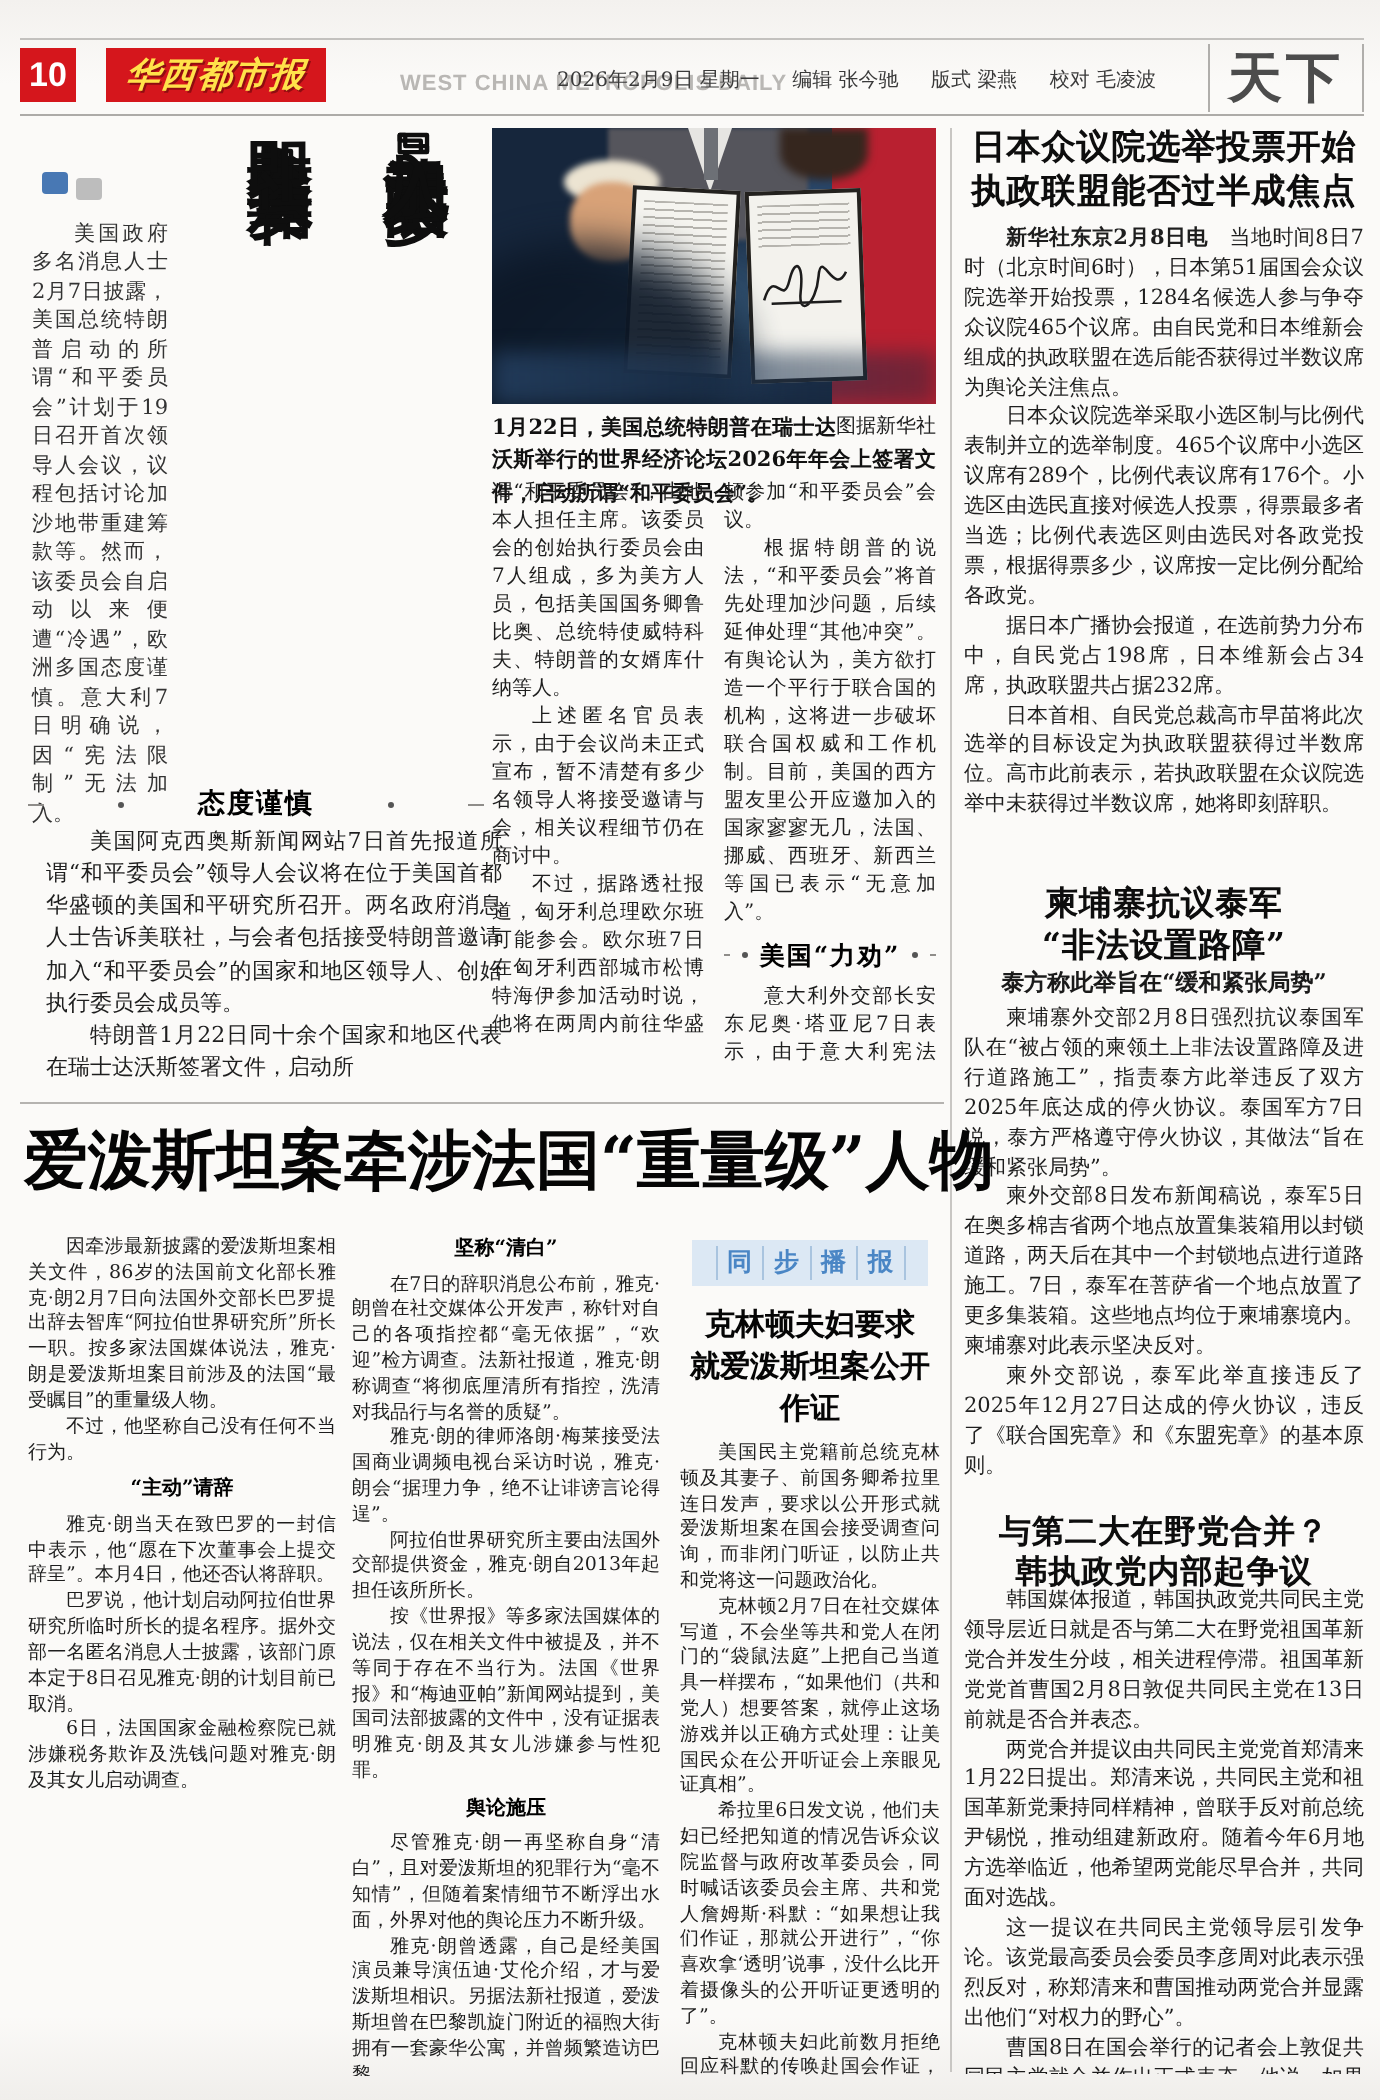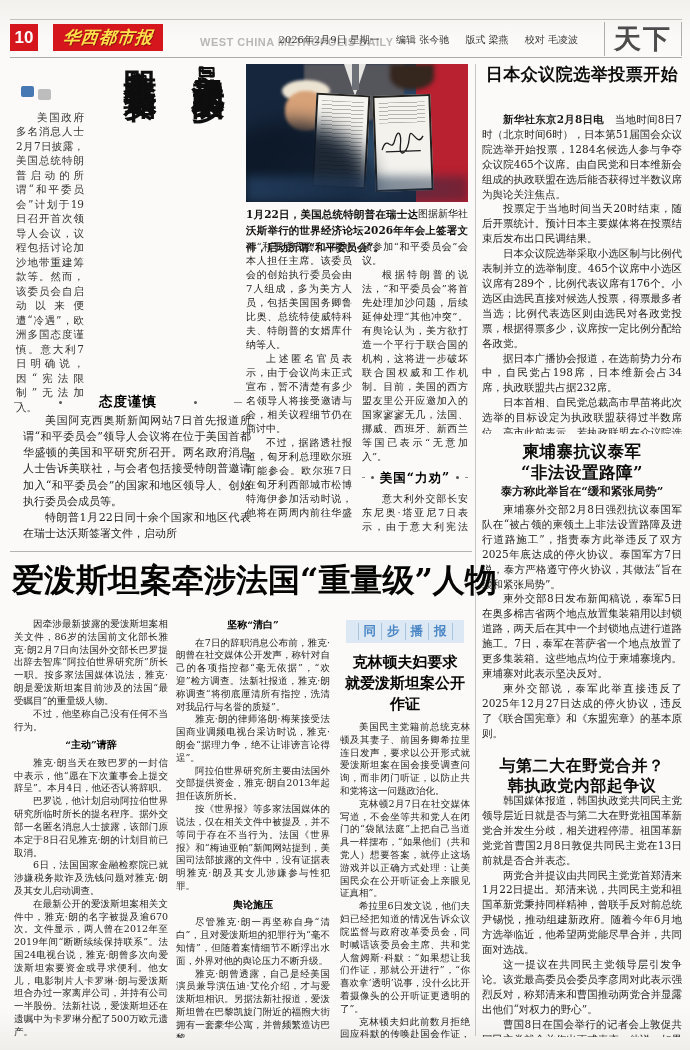--- a/index.html
+++ b/index.html
@@ -171,24 +171,24 @@
       <i class="dot"></i>
       <b>美国“力劝”</b>
       <i class="dot"></i>
     </div>
     <p>意大利外交部长安东尼奥·塔亚尼7日表示，由于意大利宪法与“和平委员会”章程存在冲突，无法参与“和平委员会”，“从法律角度看，这是一个不可逾越的障碍。”</p>
 
   </div>
 
   <div class="rt art-title" style="top:64px;">
     <div>日本众议院选举投票开始</div>
+    <div>执政联盟能否过半成焦点</div>
   </div>
   <div class="rt art-body" style="top:112px;height:322px;">
     <p><span class="lede">新华社东京2月8日电</span>　<span>当地时间8日7时（北京时间6时），日本第51届国会众议院选举开始投票，1284名候选人参与争夺众议院465个议席。由自民党和日本维新会组成的执政联盟在选后能否获得过半数议席为舆论关注焦点。</span></p>
-    <p>投票定于当地时间当天20时结束，随后开票统计。预计日本主要媒体将在投票结束后发布出口民调结果。</p>
     <p>日本众议院选举采取小选区制与比例代表制并立的选举制度。465个议席中小选区议席有289个，比例代表议席有176个。小选区由选民直接对候选人投票，得票最多者当选；比例代表选区则由选民对各政党投票，根据得票多少，议席按一定比例分配给各政党。</p>
     <p>据日本广播协会报道，在选前势力分布中，自民党占198席，日本维新会占34席，执政联盟共占据232席。</p>
     <p>日本首相、自民党总裁高市早苗将此次选举的目标设定为执政联盟获得过半数席位。高市此前表示，若执政联盟在众议院选举中未获得过半数议席，她将即刻辞职。</p>
 
   </div>
 
   <div class="rt art-sub" style="top:484px;">泰方称此举旨在“缓和紧张局势”</div>
   <div class="rt art-title" style="top:441px;font-size:16.5px;">
     <div>柬埔寨抗议泰军</div>
     <div>“非法设置路障”</div>
@@ -215,21 +215,20 @@
   <div class="hrule" style="left:10px;width:462px;top:551px;border-top-color:#b5b3b0;"></div>
   <div class="ep-headline">爱泼斯坦案牵涉法国“重量级”人物</div>
 
   <div class="ep-col" style="left:14px;width:154px;">
     <p>因牵涉最新披露的爱泼斯坦案相关文件，86岁的法国前文化部长雅克·朗2月7日向法国外交部长巴罗提出辞去智库“阿拉伯世界研究所”所长一职。按多家法国媒体说法，雅克·朗是爱泼斯坦案目前涉及的法国“最受瞩目”的重量级人物。</p>
     <p>不过，他坚称自己没有任何不当行为。</p>
     <div class="ep-sec">“主动”请辞</div>
     <p>雅克·朗当天在致巴罗的一封信中表示，他“愿在下次董事会上提交辞呈”。本月4日，他还否认将辞职。</p>
     <p>巴罗说，他计划启动阿拉伯世界研究所临时所长的提名程序。据外交部一名匿名消息人士披露，该部门原本定于8日召见雅克·朗的计划目前已取消。</p>
     <p>6日，法国国家金融检察院已就涉嫌税务欺诈及洗钱问题对雅克·朗及其女儿启动调查。</p>
-    <p>在最新公开的爱泼斯坦案相关文件中，雅克·朗的名字被提及逾670次。文件显示，两人曾在2012年至2019年间“断断续续保持联系”。法国24电视台说，雅克·朗曾多次向爱泼斯坦索要资金或寻求便利。他女儿，电影制片人卡罗琳·朗与爱泼斯坦合办过一家离岸公司，并持有公司一半股份。法新社说，爱泼斯坦还在遗嘱中为卡罗琳分配了500万欧元遗产。</p>
 
   </div>
 
   <div class="ep-col" style="left:176px;width:154px;">
     <div class="ep-sec" style="margin-top:0;">坚称“清白”</div>
     <p>在7日的辞职消息公布前，雅克·朗曾在社交媒体公开发声，称针对自己的各项指控都“毫无依据”，“欢迎”检方调查。法新社报道，雅克·朗称调查“将彻底厘清所有指控，洗清对我品行与名誉的质疑”。</p>
     <p>雅克·朗的律师洛朗·梅莱接受法国商业调频电视台采访时说，雅克·朗会“据理力争，绝不让诽谤言论得逞”。</p>
     <p>阿拉伯世界研究所主要由法国外交部提供资金，雅克·朗自2013年起担任该所所长。</p>
     <p>按《世界报》等多家法国媒体的说法，仅在相关文件中被提及，并不等同于存在不当行为。法国《世界报》和“梅迪亚帕”新闻网站提到，美国司法部披露的文件中，没有证据表明雅克·朗及其女儿涉嫌参与性犯罪。</p>
     <div class="ep-sec">舆论施压</div>

